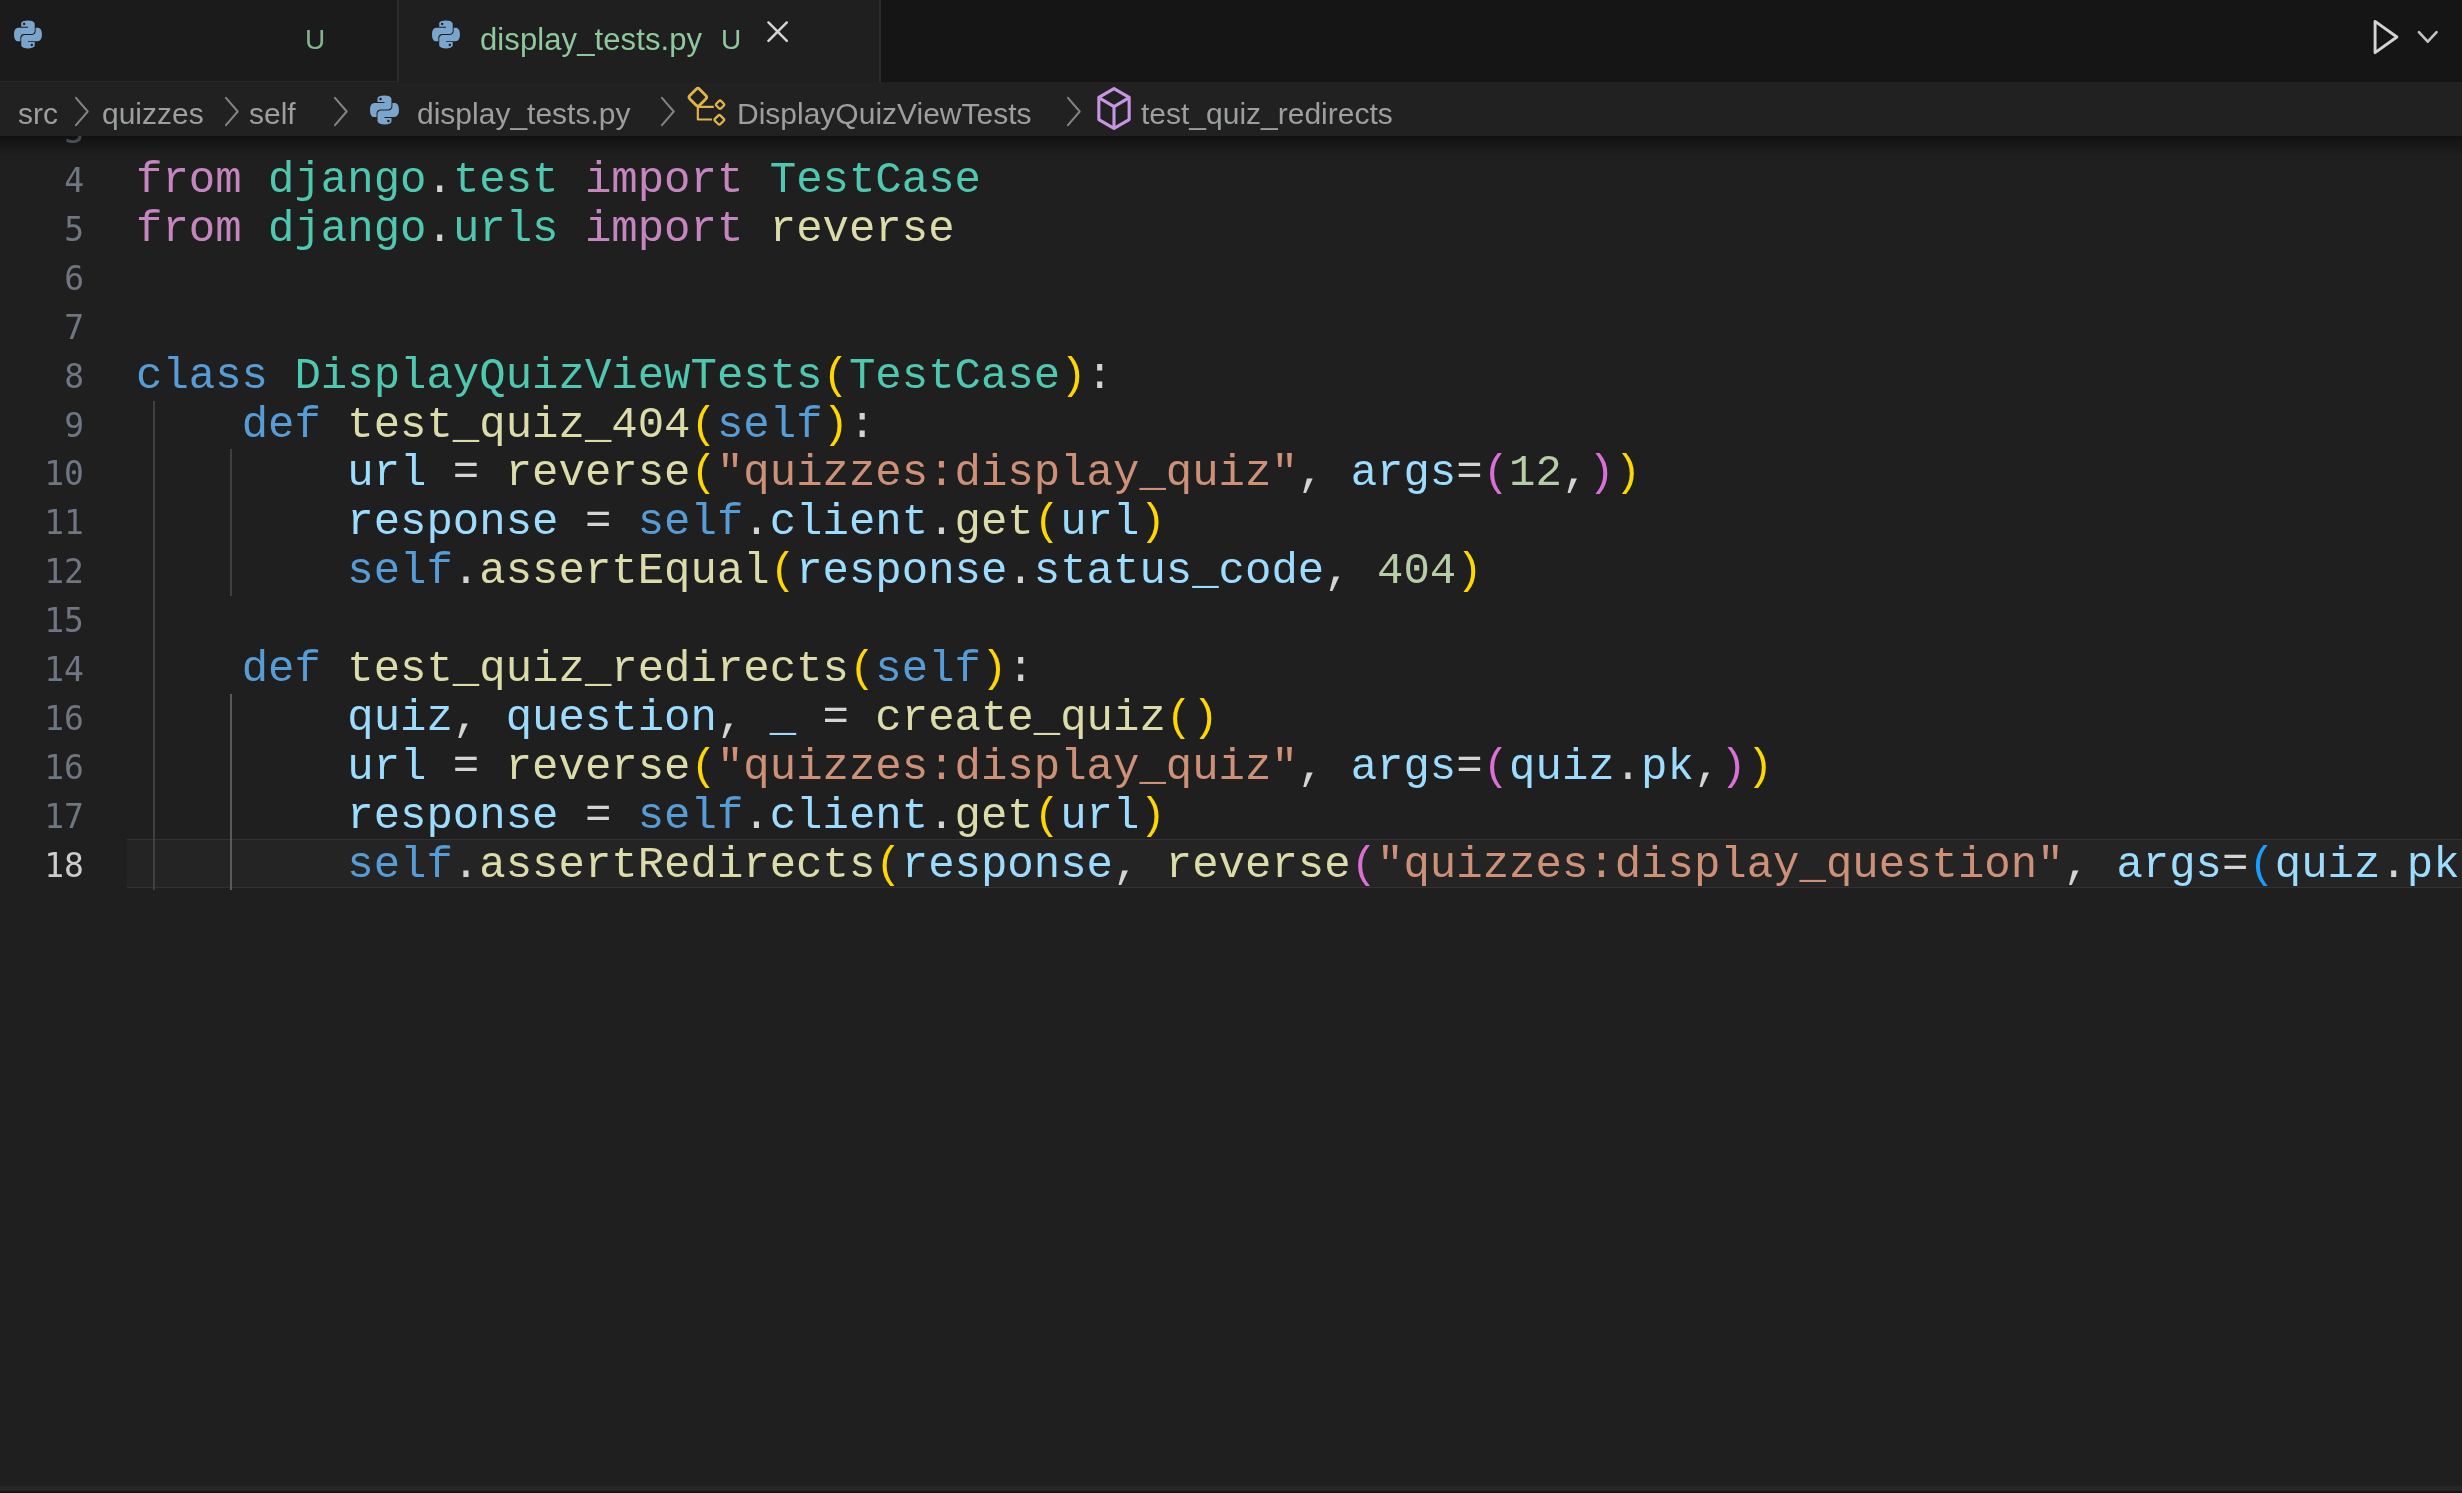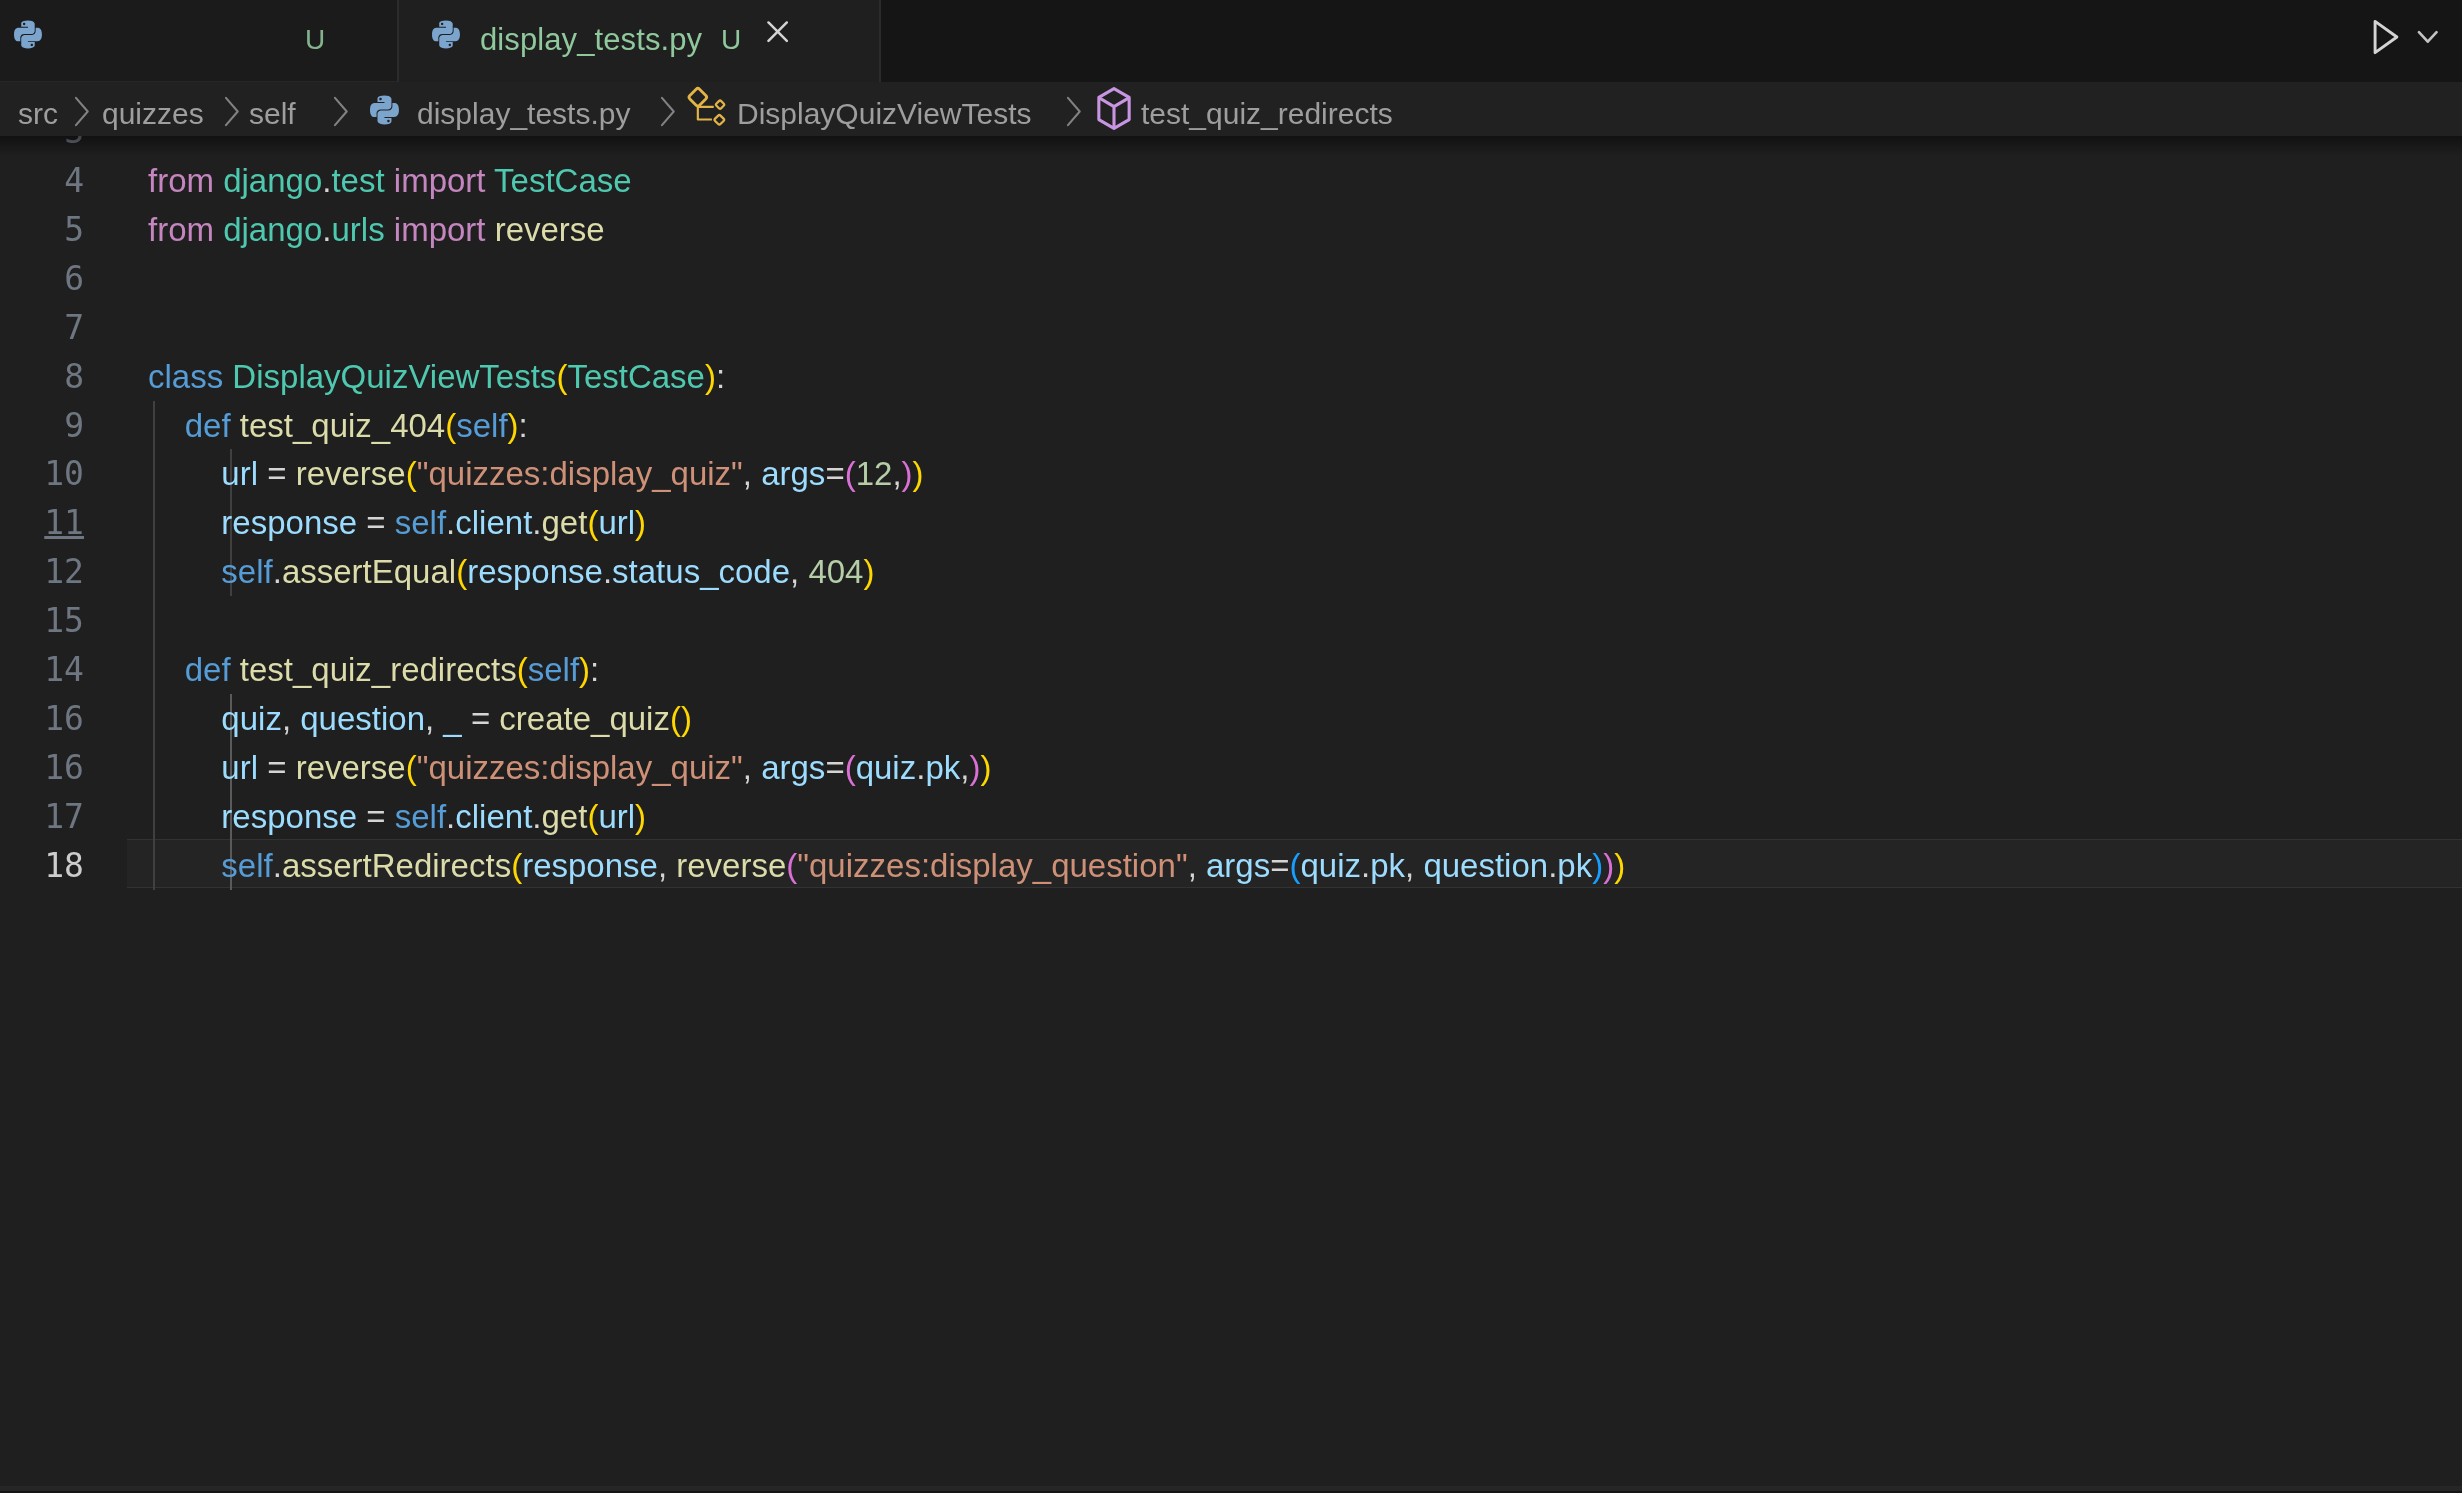--- a/index.html
+++ b/index.html
@@ -31,22 +31,22 @@
 
   
   .editor { position:absolute; left:0; top:136px; width:2462px; height:1350px; background:#1f1f1f; z-index:1; }
   .shadow { position:absolute; left:0; top:0; width:100%; height:20px; background:linear-gradient(180deg, rgba(0,0,0,0.45), rgba(0,0,0,0)); z-index:9; }
   .curline { position:absolute; left:127px; right:0; height:49px; background:#242424; border-top:1.5px solid #323232; border-bottom:1.5px solid #323232; z-index:2; }
   .guide { position:absolute; width:1.6px; background:#404040; z-index:3; }
   .guide.active { background:#5a5a5a; }
   .gutter-num { position:absolute; left:0; width:84px; text-align:right; color:#6e7681; z-index:4;
     font-family:"DejaVu Sans Mono",monospace; font-size:33px; line-height:49px; }
   .gutter-num.cur { color:#cccccc; }
-  .codeline { position:absolute; left:148px; white-space:pre; z-index:4;
-    font-family:Liberation Sans, sans-serif; font-size:33px; line-height:49px; }
+  .codeline { position:absolute; left:136px; white-space:pre; z-index:4;
+    font-family:Liberation Mono, monospace; font-size:44px; line-height:49px; }
 
   
 
   
   .bstrip1 { position:absolute; left:0; top:1486px; width:100%; height:5.2px;  background:#262626; z-index:40; }
   .bstrip2 { position:absolute; left:0; top:1491px; width:100%; height:2.2px;  background:#141414; z-index:40; }
   .bstrip3 { position:absolute; left:0; top:1493px; width:100%; height:0.7px;  background:#e8e8e8; z-index:40; }
 </style>
 </head>
 <body>
@@ -128,21 +128,21 @@
     </div>
   <div id="gutter">
       <div class="gutter-num" style="top: -29px;">3</div>
       <div class="gutter-num" style="top: 20px;">4</div>
       <div class="gutter-num" style="top: 69px;">5</div>
       <div class="gutter-num" style="top: 118px;">6</div>
       <div class="gutter-num" style="top: 167px;">7</div>
       <div class="gutter-num" style="top: 216px;">8</div>
       <div class="gutter-num" style="top: 265px;">9</div>
       <div class="gutter-num" style="top: 313px;">10</div>
-      <div class="gutter-num" style="top: 362px; text-decoration: underline;">11</div>
+      <div class="gutter-num" style="top: 362px;">11</div>
       <div class="gutter-num" style="top: 411px;">12</div>
       <div class="gutter-num" style="top: 460px;">15</div>
       <div class="gutter-num" style="top: 509px;">14</div>
       <div class="gutter-num" style="top: 558px;">16</div>
       <div class="gutter-num" style="top: 607px;">16</div>
       <div class="gutter-num" style="top: 656px;">17</div>
       <div class="gutter-num cur" style="top: 705px;">18</div>
     </div>
   <div id="code">
       <div class="codeline" style="top: -29px;"></div>

